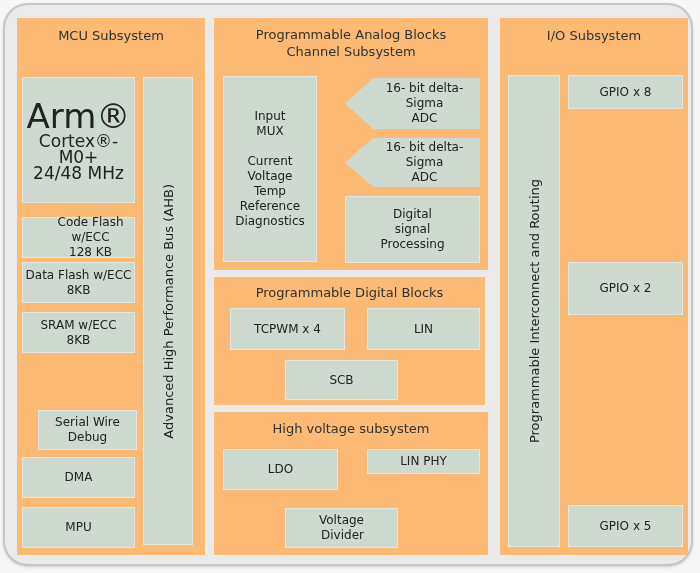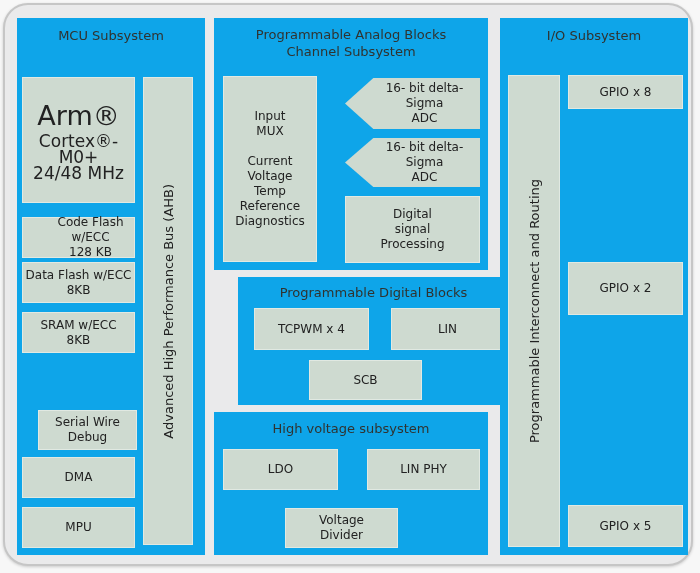--- a/index.html
+++ b/index.html
@@ -14,21 +14,21 @@
   .card {
     position: absolute; left: 3px; top: 3px; width: 690px; height: 563px;
     background: #eaeaeb;
     border: 2px solid #c6c6c6;
     border-radius: 25px;
     box-sizing: border-box;
     box-shadow: 0 1px 3px rgba(0,0,0,0.18);
   }
   .section {
     position: absolute;
-    background: #0ea5e9;
+    background: #fdba74;
     box-sizing: border-box;
   }
   .hdr {
     position: absolute; left: 0; right: 0;
     text-align: center;
     font-size: 13px;
     line-height: 17px;
     white-space: pre-line;
     color: #303330;
   }
@@ -57,21 +57,21 @@
     display: flex; align-items: center; justify-content: center;
   }
   .vbar span {
     writing-mode: vertical-rl;
     transform: rotate(180deg);
     font-size: 13px;
     white-space: nowrap;
     color: #222;
   }
   .cpu { flex-direction: column; }
-  .cpu .cpu-name { font-size: 27px; line-height: 34px; }
+  .cpu .cpu-name { font-size: 34px; line-height: 34px; }
   .cpu .cpu-core, .cpu .cpu-clock { font-size: 17px; line-height: 16px; }
 </style>
 </head>
 <body>
 
 <div class="page">
   <div class="card"></div>
 
   <div class="section" style="left:17px; top:18px; width:188px; height:537px;">
     <div class="hdr" style="top:9px;">MCU Subsystem</div>
@@ -112,34 +112,34 @@
     <div class="block arrow" style="left:131px; top:60px; width:135px; height:51px;">16- bit delta-Sigma
 ADC</div>
     <div class="block arrow" style="left:131px; top:120px; width:135px; height:49px;">16- bit delta-Sigma
 ADC</div>
 
     <div class="block" style="left:131px; top:178px; width:135px; height:67px;">Digital
 signal
 Processing</div>
   </div>
 
-  <div class="section" style="left:214px; top:277px; width:271px; height:128px;margin-left:24px;">
+  <div class="section" style="left:214px; top:277px; width:271px; height:128px;">
     <div class="hdr" style="top:7px;">Programmable Digital Blocks</div>
 
     <div class="block" style="left:16px; top:31px; width:115px; height:42px;">TCPWM x 4</div>
     <div class="block" style="left:71px; top:83px; width:113px; height:40px;">SCB</div>
     <div class="block" style="left:153px; top:31px; width:113px; height:42px;">LIN</div>
   </div>
 
   <div class="section" style="left:214px; top:412px; width:274px; height:143px;">
     <div class="hdr" style="top:8px;">High voltage subsystem</div>
 
     <div class="block" style="left:9px; top:37px; width:115px; height:41px;">LDO</div>
-    <div class="block" style="left:153px; top:37px; width:113px; height:41px;">LIN PHY</div>
-    <div class="block" style="left:71px; top:96px; width:113px; height:40px;">Voltage
+    <div class="block" style="left:153px; top:37px; width:113px; height:25px;">LIN PHY</div>
+    <div class="block" style="left:71px; top:96px; width:113px; height:40px;text-align:right;">Voltage
 Divider</div>
   </div>
 
   <div class="section" style="left:500px; top:18px; width:188px; height:537px;padding-left:41px;">
     <div class="hdr" style="top:9px;">I/O Subsystem</div>
 
     <div class="vbar" style="left:8px; top:57px; width:52px; height:472px;">
       <span>Programmable Interconnect and Routing</span>
     </div>
 

